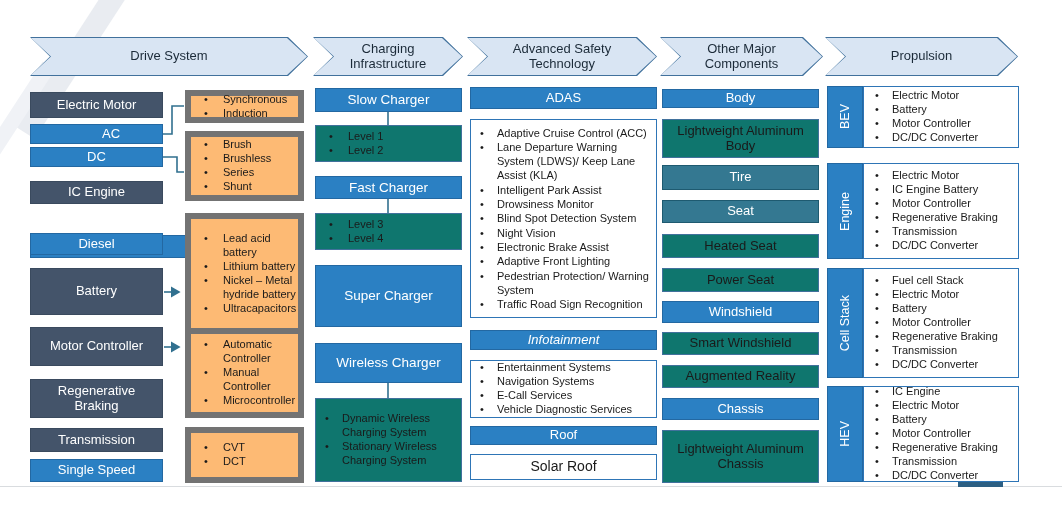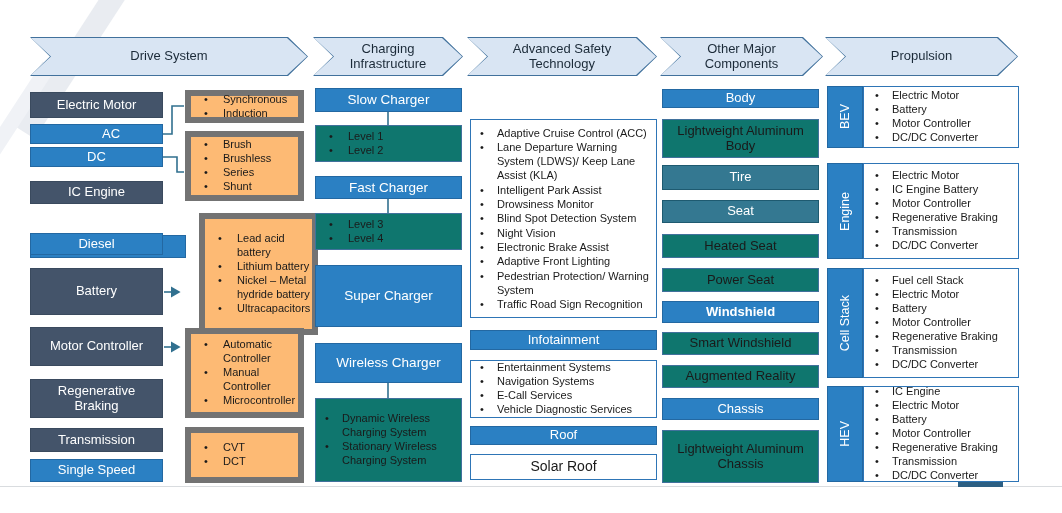--- a/index.html
+++ b/index.html
@@ -102,21 +102,21 @@
       </ul>
     </div>
   <div class="blist whitebox" style="left:185px;top:131px;width:119px;height:70px;">
       <ul>
         <li>Brush</li>
         <li>Brushless</li>
         <li>Series</li>
         <li>Shunt</li>
       </ul>
     </div>
-  <div class="blist whitebox" style="left:185px;top:213px;width:119px;height:122px;margin-left:14px;">
+  <div class="blist whitebox" style="left:185px;top:213px;width:119px;height:122px;">
       <ul>
         <li>Lead acid battery</li>
         <li>Lithium battery</li>
         <li>Nickel – Metal hydride battery</li>
         <li>Ultracapacitors</li>
       </ul>
     </div>
   <div class="blist whitebox" style="left:185px;top:328px;width:119px;height:90px;">
       <ul>
         <li>Automatic Controller</li>
@@ -147,53 +147,54 @@
     </div>
   <div class="bx blue" style="left:315px;top:265px;width:147px;height:62px;font-size:13.5px;">Super Charger</div>
   <div class="bx blue" style="left:315px;top:343px;width:147px;height:40px;font-size:13.5px;">Wireless Charger</div>
   <div class="blist lightblue tight" style="left:315px;top:398px;width:147px;height:84px;">
       <ul>
         <li>Dynamic Wireless Charging System</li>
         <li>Stationary Wireless Charging System</li>
       </ul>
     </div>
 
+  <div class="bx blue" style="left:470px;top:87px;width:187px;height:22px;">ADAS</div>
   <div class="blist bluebordered tight" style="left:470px;top:119px;width:187px;height:199px;line-height:1.3;">
       <ul>
         <li>Adaptive Cruise Control (ACC)</li>
         <li>Lane Departure Warning System (LDWS)/ Keep Lane Assist (KLA)</li>
         <li>Intelligent Park Assist</li>
         <li>Drowsiness Monitor</li>
         <li>Blind Spot Detection System</li>
         <li>Night Vision</li>
         <li>Electronic Brake Assist</li>
         <li>Adaptive Front Lighting</li>
         <li>Pedestrian Protection/ Warning System</li>
         <li>Traffic Road Sign Recognition</li>
       </ul>
     </div>
-  <div class="bx blue" style="left:470px;top:330px;width:187px;height:20px;">Infotainment</div>
+  <div class="bx blue" style="left:470px;top:330px;width:187px;height:20px;font-style:italic;">Infotainment</div>
   <div class="blist bluebordered tight" style="left:470px;top:360px;width:187px;height:58px;">
       <ul>
         <li>Entertainment Systems</li>
         <li>Navigation Systems</li>
         <li>E-Call Services</li>
         <li>Vehicle Diagnostic Services</li>
       </ul>
     </div>
   <div class="bx blue" style="left:470px;top:426px;width:187px;height:19px;">Roof</div>
   <div class="bx bluebordered" style="left:470px;top:454px;width:187px;height:26px;font-size:14px;">Solar Roof</div>
 
   <div class="bx blue" style="left:662px;top:89px;width:157px;height:19px;">Body</div>
   <div class="bx lightblue" style="left:662px;top:119px;width:157px;height:39px;">Lightweight Aluminum Body</div>
   <div class="bx teal" style="left:662px;top:165px;width:157px;height:25px;">Tire</div>
   <div class="bx teal" style="left:662px;top:200px;width:157px;height:23px;">Seat</div>
   <div class="bx lightblue" style="left:662px;top:234px;width:157px;height:24px;">Heated Seat</div>
   <div class="bx lightblue" style="left:662px;top:268px;width:157px;height:24px;">Power Seat</div>
-  <div class="bx blue" style="left:662px;top:301px;width:157px;height:22px;font-weight:bold;">Windshield</div>
+  <div class="bx blue" style="left:662px;top:301px;width:157px;height:22px;">Windshield</div>
   <div class="bx lightblue" style="left:662px;top:332px;width:157px;height:23px;">Smart Windshield</div>
   <div class="bx lightblue" style="left:662px;top:365px;width:157px;height:23px;">Augmented Reality</div>
   <div class="bx blue" style="left:662px;top:398px;width:157px;height:22px;">Chassis</div>
   <div class="bx lightblue" style="left:662px;top:430px;width:157px;height:53px;">Lightweight Aluminum Chassis</div>
 
   <div class="vtab" style="top:86px;height:62px;">
       <span>BEV</span>
     </div>
   <div class="blist bluebordered prop" style="left:863px;top:86px;width:156px;height:62px;">
       <ul>

